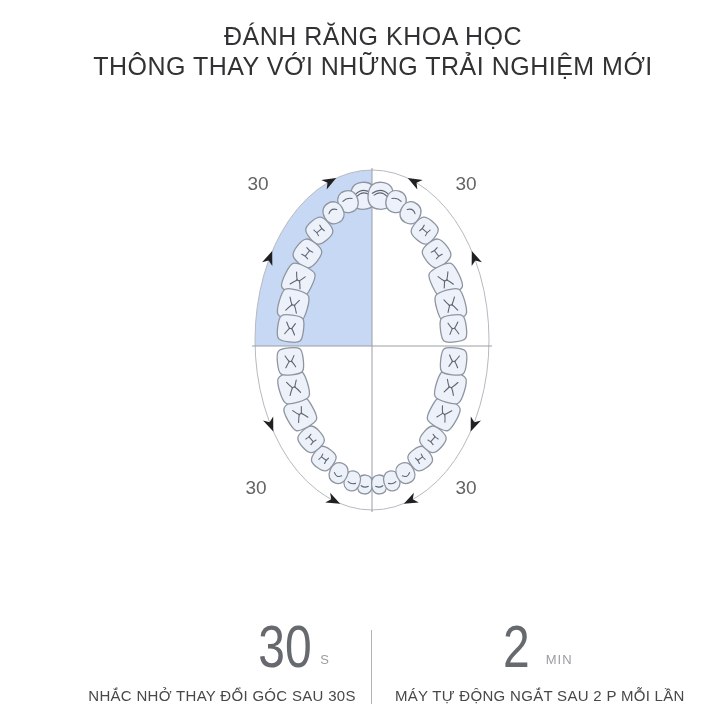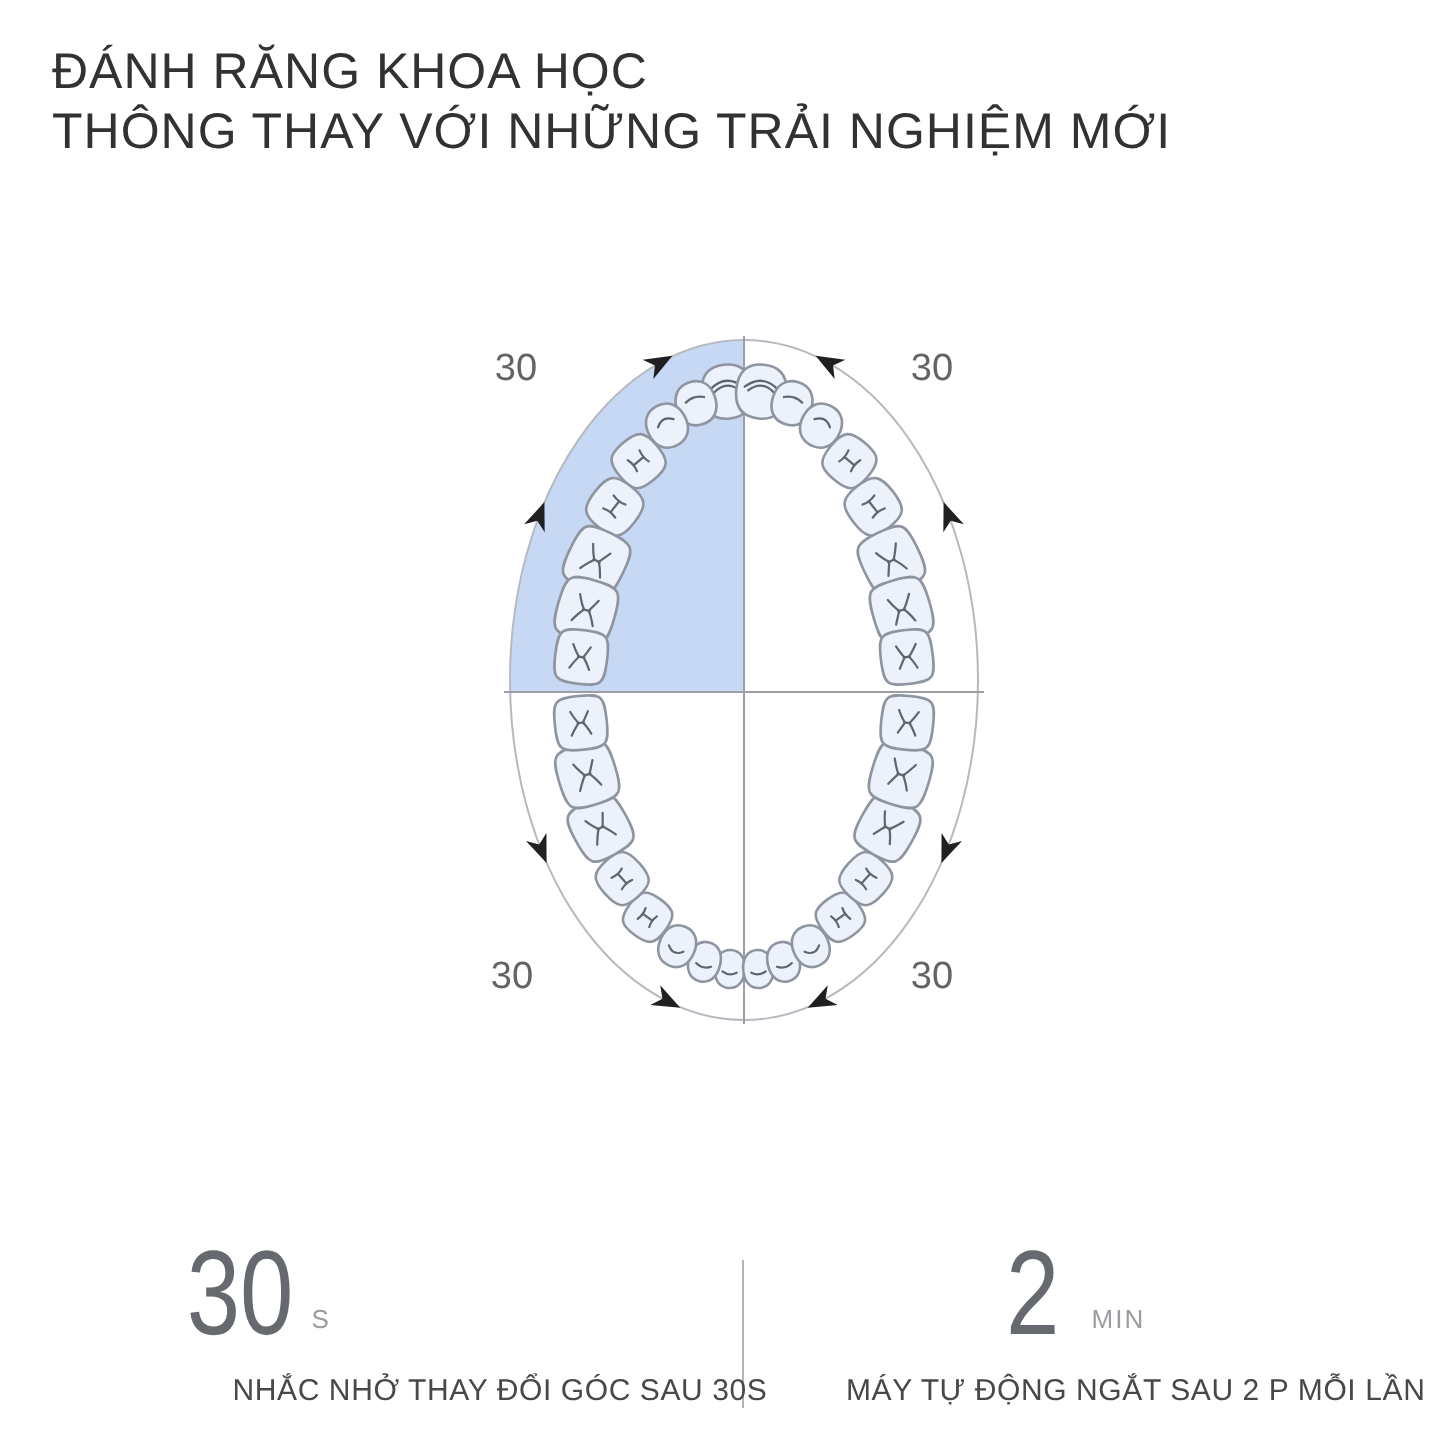--- a/index.html
+++ b/index.html
@@ -2,44 +2,44 @@
 <html style="--c-title: #323234; --c-corner: #646466; --c-num: #66696d; --c-unit: #9a9da1; --c-caption: #48484a; --c-divider: #b3b3b5;"><head>
 <meta charset="utf-8">
 <style>
   html,body{margin:0;padding:0;background:#ffffff;}
   body{
     position:relative;width:720px;height:720px;overflow:hidden;
     font-family:"Liberation Sans",sans-serif;
   }
   .title-block{
     position:absolute;top:21px;left:26px;width:694px;
-    text-align:left;color:var(--c-title,#323234);
+    text-align:center;color:var(--c-title,#323234);
     font-size:25px;line-height:30px;letter-spacing:.5px;font-weight:400;
   }
   .diagram-svg{position:absolute;left:0;top:0;}
   .corner-label{
     font-family:"Liberation Sans",sans-serif;font-size:19px;
     fill:var(--c-corner,#646466);
   }
   .stat{position:absolute;top:620px;height:60px;line-height:54px;white-space:nowrap;}
-  .stat-left{left:80px;width:250px;text-align:left;}
+  .stat-left{left:80px;width:250px;text-align:right;}
   .stat-right{left:408px;width:260px;text-align:center;}
   .stat-value{
     display:inline-block;font-size:60px;color:var(--c-num,#66696d);
     transform:scaleX(.8);
   }
   .stat-left .stat-value{transform-origin:right center;}
   .stat-right .stat-value{transform-origin:left center;}
   .stat-unit{
     display:inline-block;font-size:13px;letter-spacing:1px;
     color:var(--c-unit,#9a9da1);margin-left:9px;position:relative;top:-3px;
   }
   .stat-caption{
     position:absolute;top:687px;font-size:15px;letter-spacing:.3px;
-    color:var(--c-caption,#48484a);text-align:center;white-space:nowrap;margin-left:28px;
+    color:var(--c-caption,#48484a);text-align:center;white-space:nowrap;
   }
   .caption-left{left:87px;width:270px;}
   .caption-right{left:395px;width:245px;}
   .stats-divider{
     position:absolute;left:371px;top:630px;width:1px;height:74px;
     background:var(--c-divider,#b3b3b5);
   }
 </style>
 </head>
 <body>

